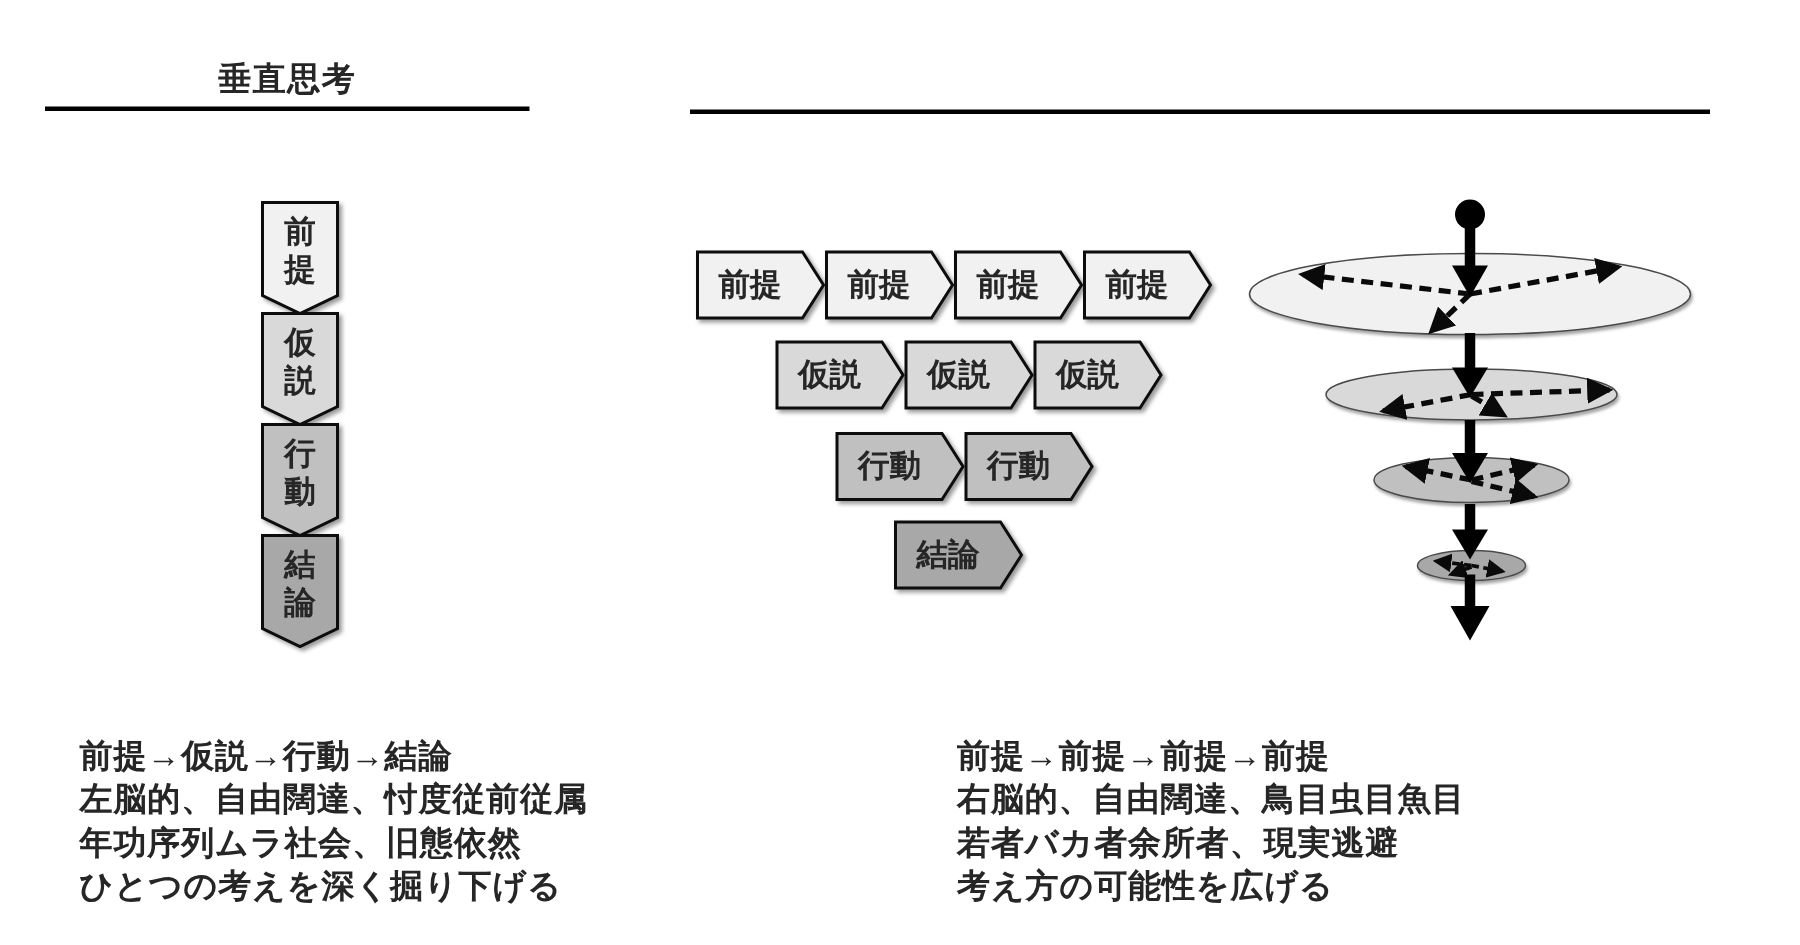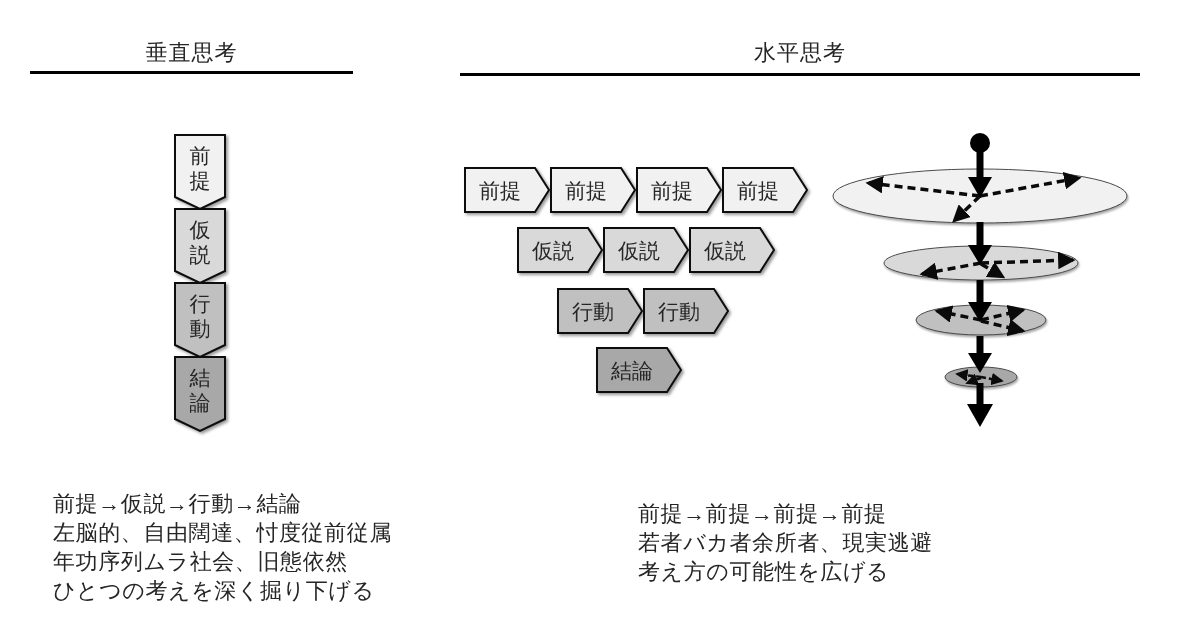--- a/index.html
+++ b/index.html
@@ -3,21 +3,21 @@
 <meta charset="utf-8">
 <style>
   html,body{margin:0;padding:0;}
   body{
     width:1200px;height:630px;
     background:#ffffff;
     font-family:"Liberation Sans","DejaVu Sans",sans-serif;
     position:relative;
     overflow:hidden;
   }
-  .stage{position:absolute;inset:0;background:#ffffff;}
+  .stage{position:absolute;inset:0;background:#ffffff;font-weight:bold;}
   .panel-title{
     position:absolute;
     font-size:22px;
     letter-spacing:1px;
     color:#262626;
     text-align:center;
   }
   .panel-title.left{left:30px;top:38px;width:323px;}
   .panel-title.right{left:460px;top:38px;width:680px;}
   .rule{position:absolute;height:3px;background:#000;}
@@ -46,31 +46,30 @@
   .axis-head{fill:#000;stroke:none;}
   .notes{
     position:absolute;
     font-size:22px;
     line-height:29px;
     letter-spacing:0.6px;
     color:#262626;
     white-space:nowrap;
   }
   .notes.left-notes{left:53px;top:489px;}
-  .notes.right-notes{left:638px;top:499px;}
+  .notes.right-notes{left:638px;top:489px;}
 </style>
 </head>
 <body>
 
 <div class="stage">
 
   <div class="panel-title left">垂直思考</div>
   <div class="rule left"></div>
 
-  <div class="panel-title right">水平思考</div>
   <div class="rule right"></div>
 
   <svg id="vertical-flow" viewBox="0 0 60 310">
       <g>
         <path d="M5 5 h50 v62 l-25 12 l-25 -12 z" fill="#f1f1f1" class="shape"></path>
         <text text-anchor="middle" class="shape-label"><tspan x="30" y="25" dominant-baseline="central">前</tspan><tspan x="30" y="50" dominant-baseline="central">提</tspan></text>
       </g>
       <g>
         <path d="M5 79 h50 v62 l-25 12 l-25 -12 z" fill="#d9d9d9" class="shape"></path>
         <text text-anchor="middle" class="shape-label"><tspan x="30" y="99" dominant-baseline="central">仮</tspan><tspan x="30" y="124" dominant-baseline="central">説</tspan></text>
@@ -178,17 +177,18 @@
 
   <div class="notes left-notes">
     <div>前提→仮説→行動→結論</div>
     <div>左脳的、自由闊達、忖度従前従属</div>
     <div>年功序列ムラ社会、旧態依然</div>
     <div>ひとつの考えを深く掘り下げる</div>
   </div>
 
   <div class="notes right-notes">
     <div>前提→前提→前提→前提</div>
+    <div>右脳的、自由闊達、鳥目虫目魚目</div>
     <div>若者バカ者余所者、現実逃避</div>
     <div>考え方の可能性を広げる</div>
   </div>
 
 </div>
 
 </body></html>

